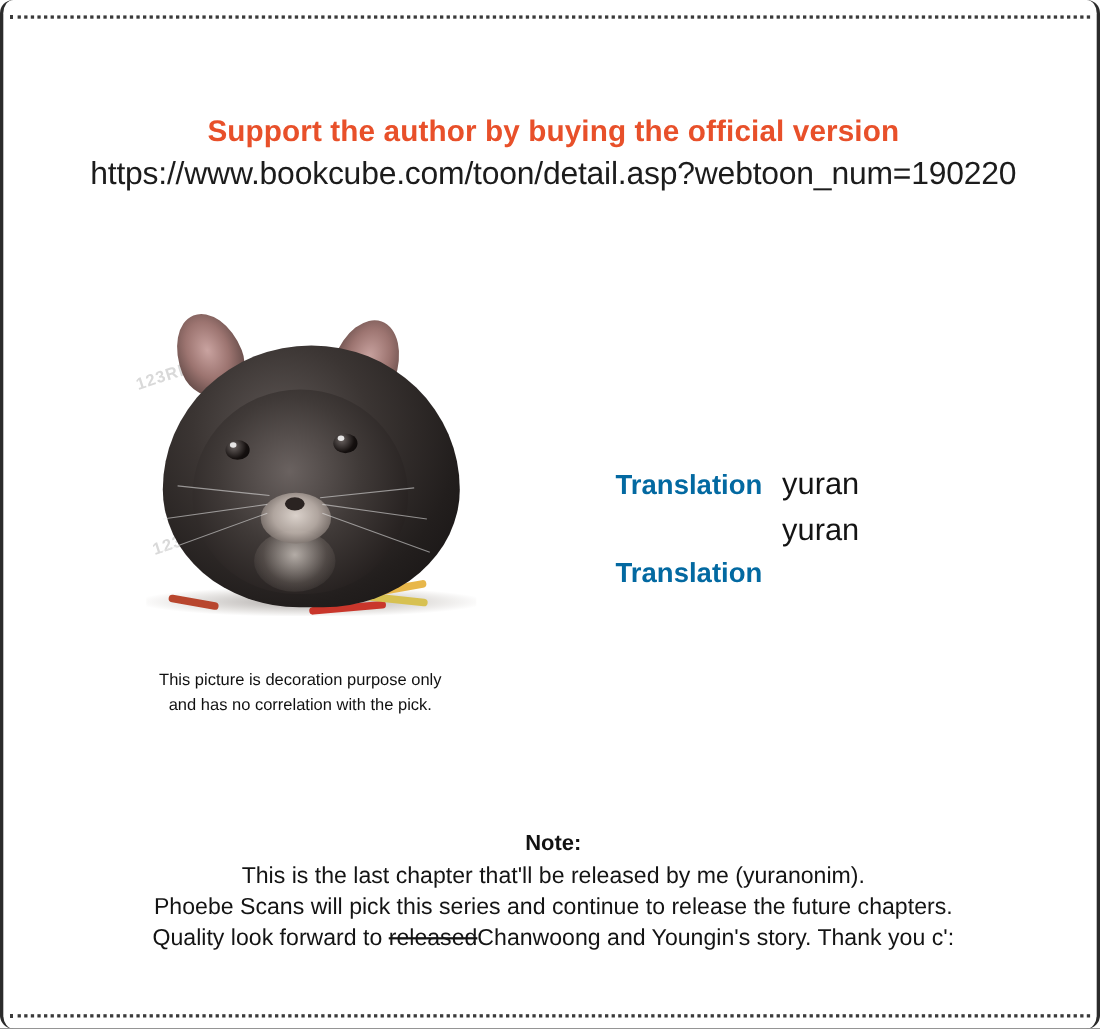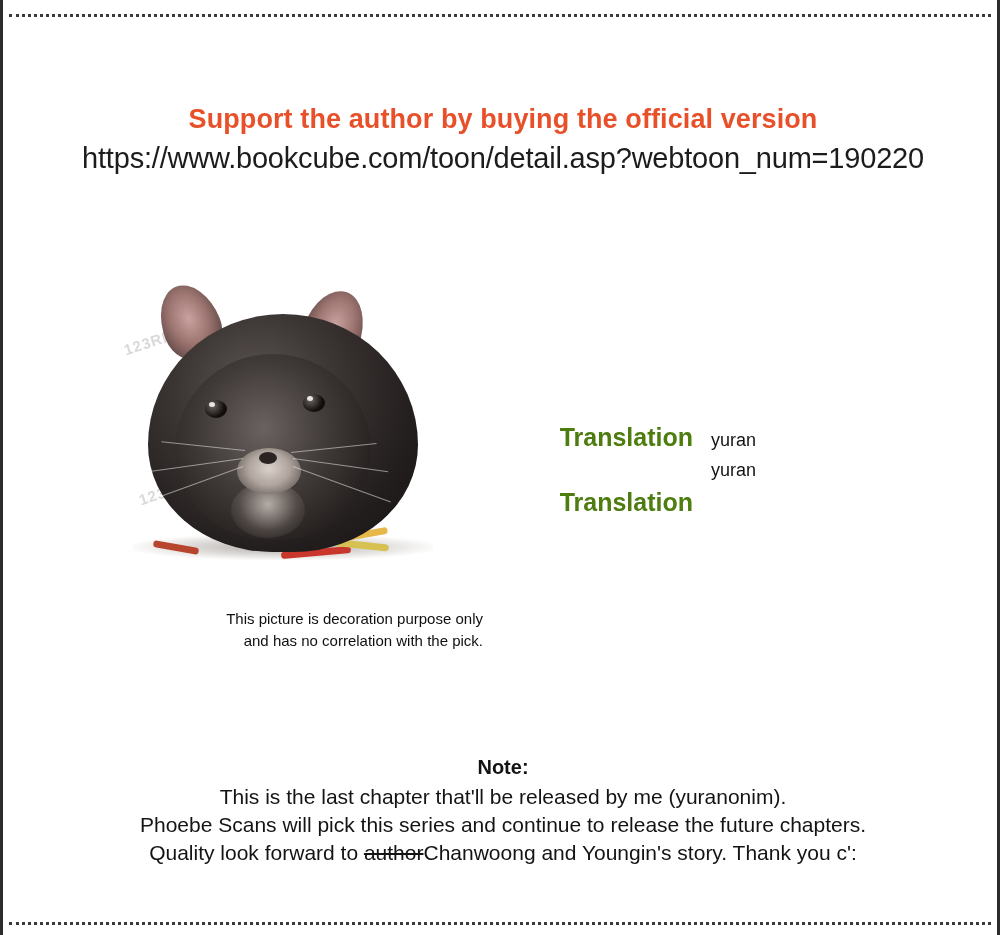--- a/index.html
+++ b/index.html
@@ -16,20 +16,21 @@
     position: relative;
   }
 
   .page {
     position: relative;
     width: 1000px;
     height: 935px;
     box-sizing: border-box;
     border-left: 3px solid #2b2b2b;
     border-right: 3px solid #2b2b2b;
+    border-radius: 12px;
   }
 
   
   .top-rule {
     position: absolute;
     top: 14px;
     left: 6px;
     right: 6px;
     height: 0;
     border-top: 3px dotted #3a3a3a;
@@ -211,46 +212,46 @@
     height: 1px;
     background: rgba(235,235,235,0.55);
     transform-origin: left center;
   }
 
   .caption {
     position: absolute;
     left: 60px;
     top: 608px;
     width: 420px;
-    text-align: right;
+    text-align: center;
     font-size: 15px;
     line-height: 1.45;
     color: #101010;
   }
 
   
   .credits {
     position: absolute;
     left: 380px;
     top: 420px;
     display: grid;
     grid-template-columns: 310px 18px auto;
     row-gap: 2px;
     align-items: baseline;
   }
   .credit-role {
     text-align: right;
     font-size: 25px;
     font-weight: bold;
-    color: #4d7c0f;
+    color: #0369a1;
     line-height: 1.42;
   }
   .credit-name {
     grid-column: 3;
-    font-size: 18px;
+    font-size: 28px;
     font-weight: normal;
     color: #141414;
     line-height: 1.42;
     text-align: center;
   }
 
   
   .note {
     position: absolute;
     left: 0;
@@ -335,17 +336,17 @@
     <div class="credit-role">Translation</div>
     <div></div>
 
     <div></div>
   </div>
 
   <div class="note">
     <div class="note-title">Note:</div>
     <div class="note-line">This is the last chapter that'll be released by me (yuranonim).</div>
     <div class="note-line">Phoebe Scans will pick this series and continue to release the future chapters.</div>
-    <div class="note-line"><span>Quality look forward to </span><span class="strike">author</span><span>Chanwoong and Youngin's story. Thank you c':</span></div>
+    <div class="note-line"><span>Quality look forward to </span><span class="strike">released</span><span>Chanwoong and Youngin's story. Thank you c':</span></div>
   </div>
 
   <div class="bottom-rule"></div>
 </div>
 
 </body></html>

